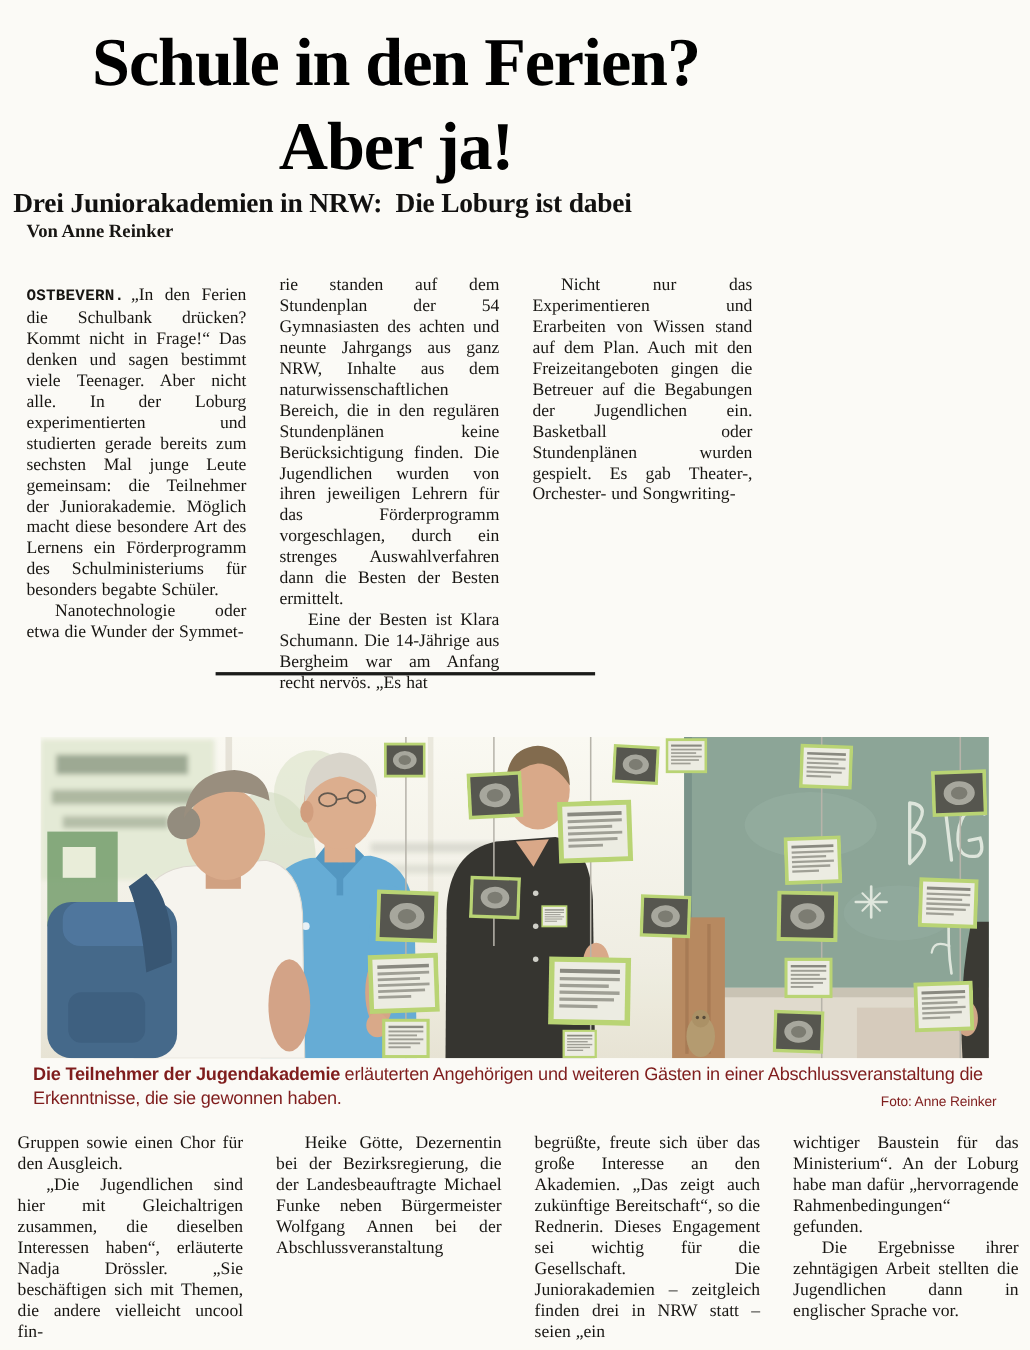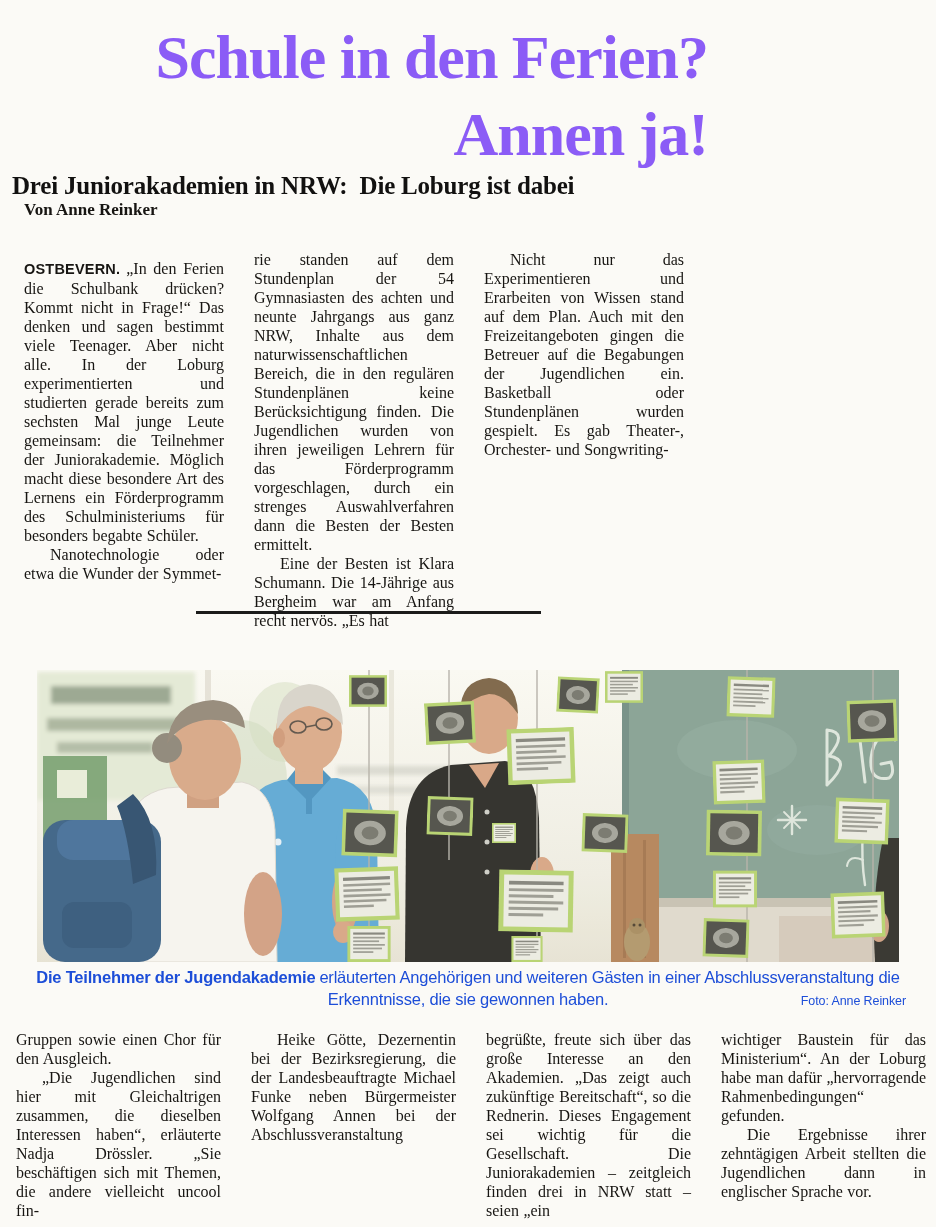--- a/index.html
+++ b/index.html
@@ -1,52 +1,52 @@
 <!DOCTYPE html>
 <html lang="de"><head>
 <meta charset="utf-8">
 <style>
   html,body{margin:0;padding:0;}
   body{
     width:936px;height:1227px;position:relative;overflow:hidden;
     background:#fbfaf6;color:#171512;
     font-family:"Liberation Serif", serif;
   }
-  .hl{position:absolute;left:12px;width:696px;text-align:right;
-      font-weight:bold;color:#8b5cf6;letter-spacing:-1px;
+  .hl{position:absolute;left:12px;width:696px;text-align:center;
+      font-weight:bold;color:#000000;letter-spacing:-1px;
       font-size:62px;line-height:70px;}
   .hl1{top:22px;}
   .hl2{top:99px;}
   .subhead{position:absolute;top:172px;left:12px;width:696px;text-align:left;
       font-weight:bold;font-size:25px;letter-spacing:-0.2px;color:#121110;}
   .byline{position:absolute;top:200px;left:24px;font-size:17px;font-weight:bold;}
   .cols{position:absolute;display:flex;gap:30px;}
   .cols-top{top:250px;left:24px;width:660px;}
   .cols-bottom{top:1030px;left:16px;width:912px;}
   .col{width:200px;font-size:16px;line-height:19px;text-align:justify;
        hyphens:auto;-webkit-hyphens:auto;word-spacing:0.5px;}
   .cols-bottom .col{width:205px;}
   .col p{margin:0;}
   .col p.indent{text-indent:26px;}
   .col1-first{margin-top:9px !important;}
-  .dateline{font-family:Liberation Sans, sans-serif;font-weight:bold;
+  .dateline{font-family:Liberation Mono, monospace;font-weight:bold;
        font-size:14.5px;letter-spacing:0.2px;margin-right:6px;}
   .rule{position:absolute;top:611px;left:196px;width:345px;height:3px;background:#1b1b1a;}
   .photo{position:absolute;top:670px;left:37px;width:862px;height:292px;}
   .caption{position:absolute;top:966px;left:30px;width:876px;
        font-family:"Liberation Sans", sans-serif;font-size:16.5px;line-height:22px;
-       letter-spacing:-0.2px;color:#1d4ed8;text-align:center;}
+       letter-spacing:-0.2px;color:#7f1d1d;}
   .caption b{margin-right:4px;}
   .credit{position:absolute;right:0;top:24px;font-size:12.5px;letter-spacing:-0.1px;}
 </style>
 </head>
 <body>
 
 <div class="hl hl1">Schule in den Ferien?</div>
-<div class="hl hl2">Annen ja!</div>
+<div class="hl hl2">Aber ja!</div>
 <div class="subhead">Drei Juniorakademien in NRW:&nbsp; Die Loburg ist dabei</div>
 <div class="byline">Von Anne Reinker</div>
 
 <div class="cols cols-top">
   <div class="col">
     <p class="col1-first"><b class="dateline">OSTBEVERN.</b><span>„In den Ferien die Schulbank drücken? Kommt nicht in Frage!“ Das denken und sagen bestimmt viele Teenager. Aber nicht alle. In der Loburg experimentierten und studierten gerade bereits zum sechsten Mal junge Leute gemeinsam: die Teilnehmer der Juniorakademie. Möglich macht diese besondere Art des Lernens ein Förderprogramm des Schulministeriums für besonders begabte Schüler.</span></p>
     <p class="indent">Nanotechnologie oder etwa die Wunder der Symmet-</p>
   </div>
   <div class="col">
     <p>rie standen auf dem Stundenplan der 54 Gymnasiasten des achten und neunte Jahrgangs aus ganz NRW, Inhalte aus dem naturwissenschaftlichen Bereich, die in den regulären Stundenplänen keine Berücksichtigung finden. Die Jugendlichen wurden von ihren jeweiligen Lehrern für das Förderprogramm vorgeschlagen, durch ein strenges Auswahlverfahren dann die Besten der Besten ermittelt.</p>

